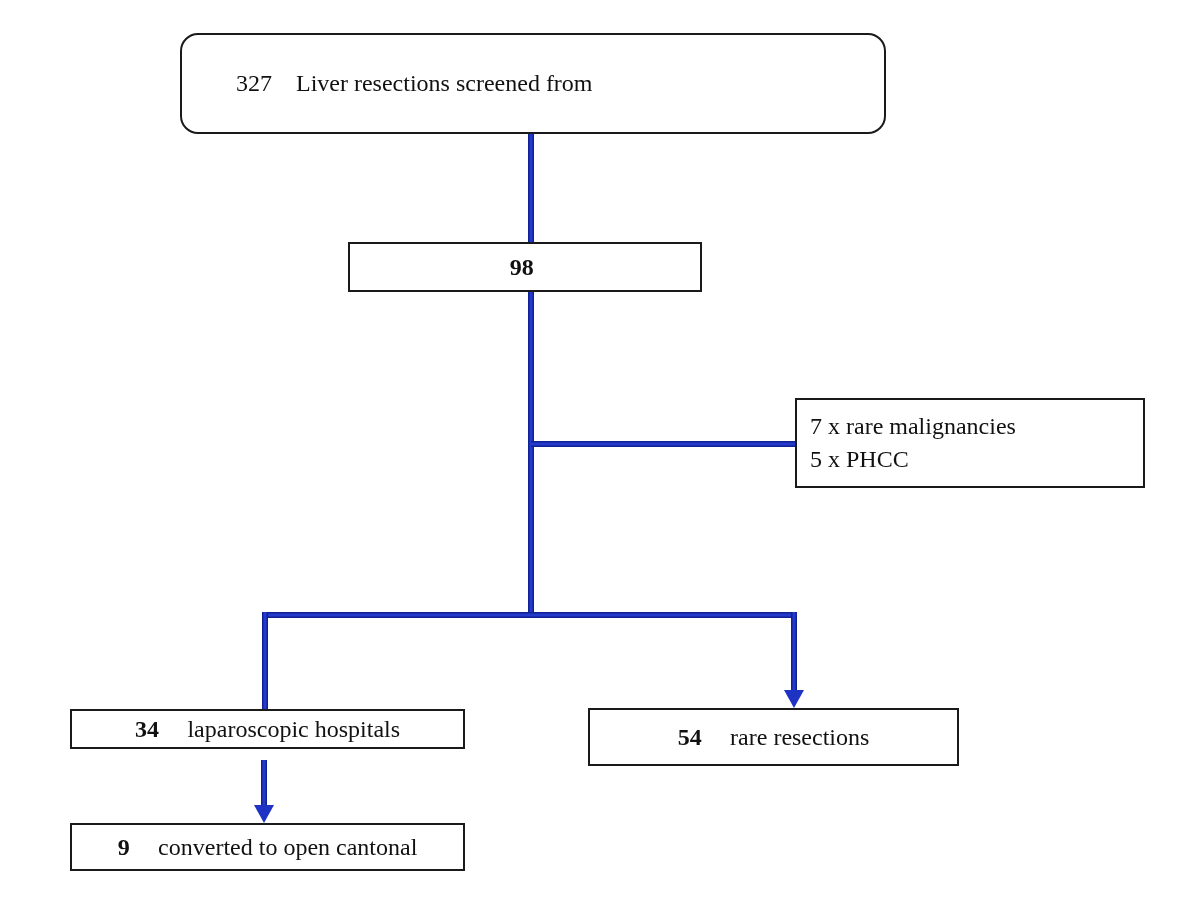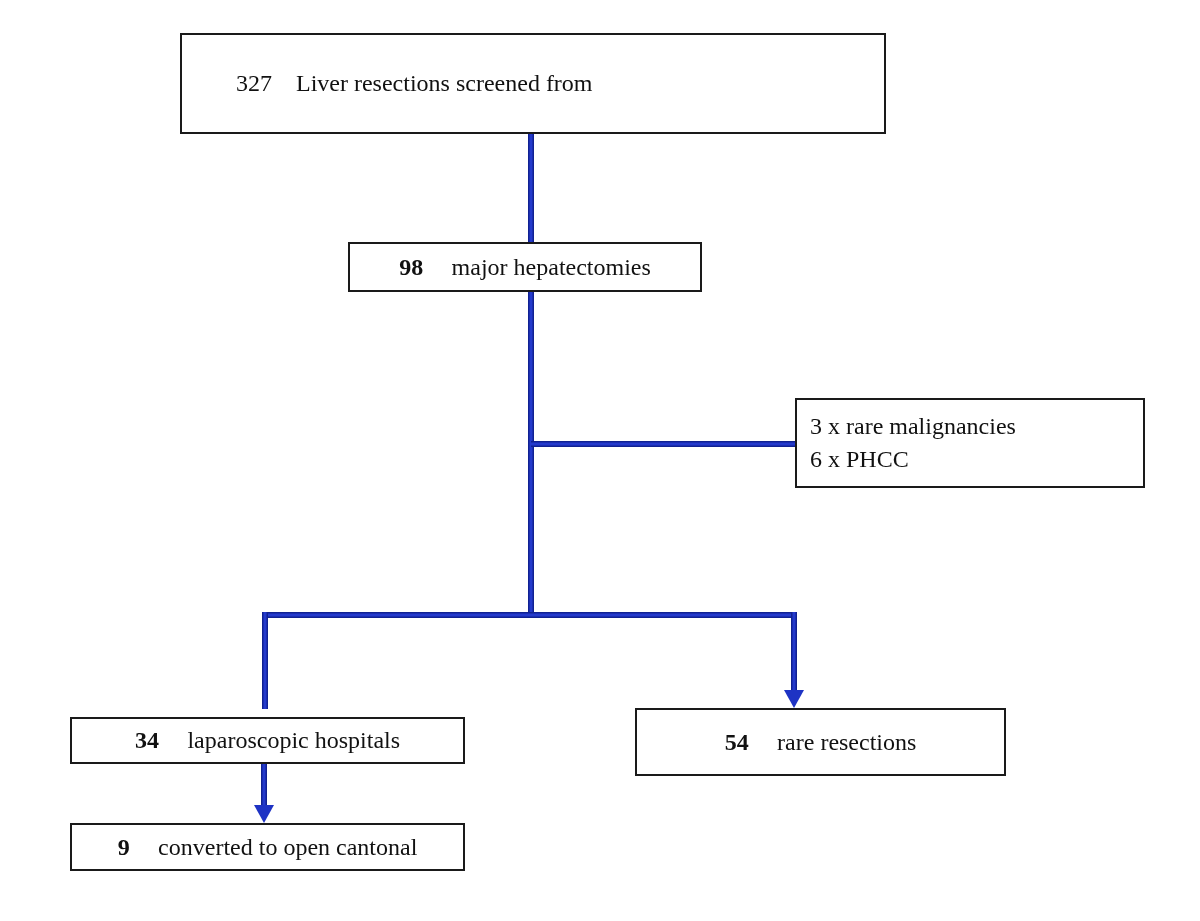--- a/index.html
+++ b/index.html
@@ -67,25 +67,25 @@
     position: absolute;
     width: 0;
     height: 0;
     border-left: 10px solid transparent;
     border-right: 10px solid transparent;
     border-top: 18px solid #1e33c4;
     z-index: 1;
   }
 
   
-  #box-screened     { left: 180px; top: 33px;  width: 706px; height: 101px; }
+  #box-screened     { left: 180px; top: 33px;  width: 706px; height: 101px; border-radius: 18px; }
   #box-major        { left: 348px; top: 242px; width: 354px; height: 50px; }
   #box-excluded     { left: 795px; top: 398px; width: 350px; height: 90px; }
-  #box-laparoscopic { left: 70px;  top: 709px; width: 395px; height: 47px; margin-top: 8px; }
-  #box-open         { left: 635px; top: 708px; width: 371px; height: 68px; }
+  #box-laparoscopic { left: 70px;  top: 709px; width: 395px; height: 40px; }
+  #box-open         { left: 588px; top: 708px; width: 371px; height: 58px; }
   #box-converted    { left: 70px;  top: 823px; width: 395px; height: 48px; }
 
   
   #line-top-to-major      { left: 528px; top: 134px; height: 108px; }
   #line-major-to-branch   { left: 528px; top: 292px; height: 326px; }
   #line-to-excluded       { left: 531px; top: 441px; width: 264px; }
   #line-branch-horizontal { left: 262px; top: 612px; width: 535px; }
   #line-branch-left       { left: 262px; top: 612px; height: 97px; }
   #line-branch-right      { left: 791px; top: 612px; height: 78px; }
   #arrow-open             { left: 784px; top: 690px; }
@@ -113,27 +113,26 @@
         <span>327</span>
         <span class="screened-lines">
           <span>Liver resections screened from</span>
         </span>
       </div>
     </div>
   </div>
 
   <div class="box center" id="box-major">
     <span class="num">98</span>
-    <span>major hepatectomies</span>
   </div>
 
   <div class="box" id="box-excluded">
     <div class="excluded-inner">
-      <span>3 x rare malignancies</span>
-      <span>6 x PHCC</span>
+      <span>7 x rare malignancies</span>
+      <span>5 x PHCC</span>
     </div>
   </div>
 
   <div class="box center" id="box-laparoscopic">
     <span class="num">34</span>
     <span>laparoscopic hospitals</span>
   </div>
 
   <div class="box center" id="box-open">
     <span class="num">54</span>

